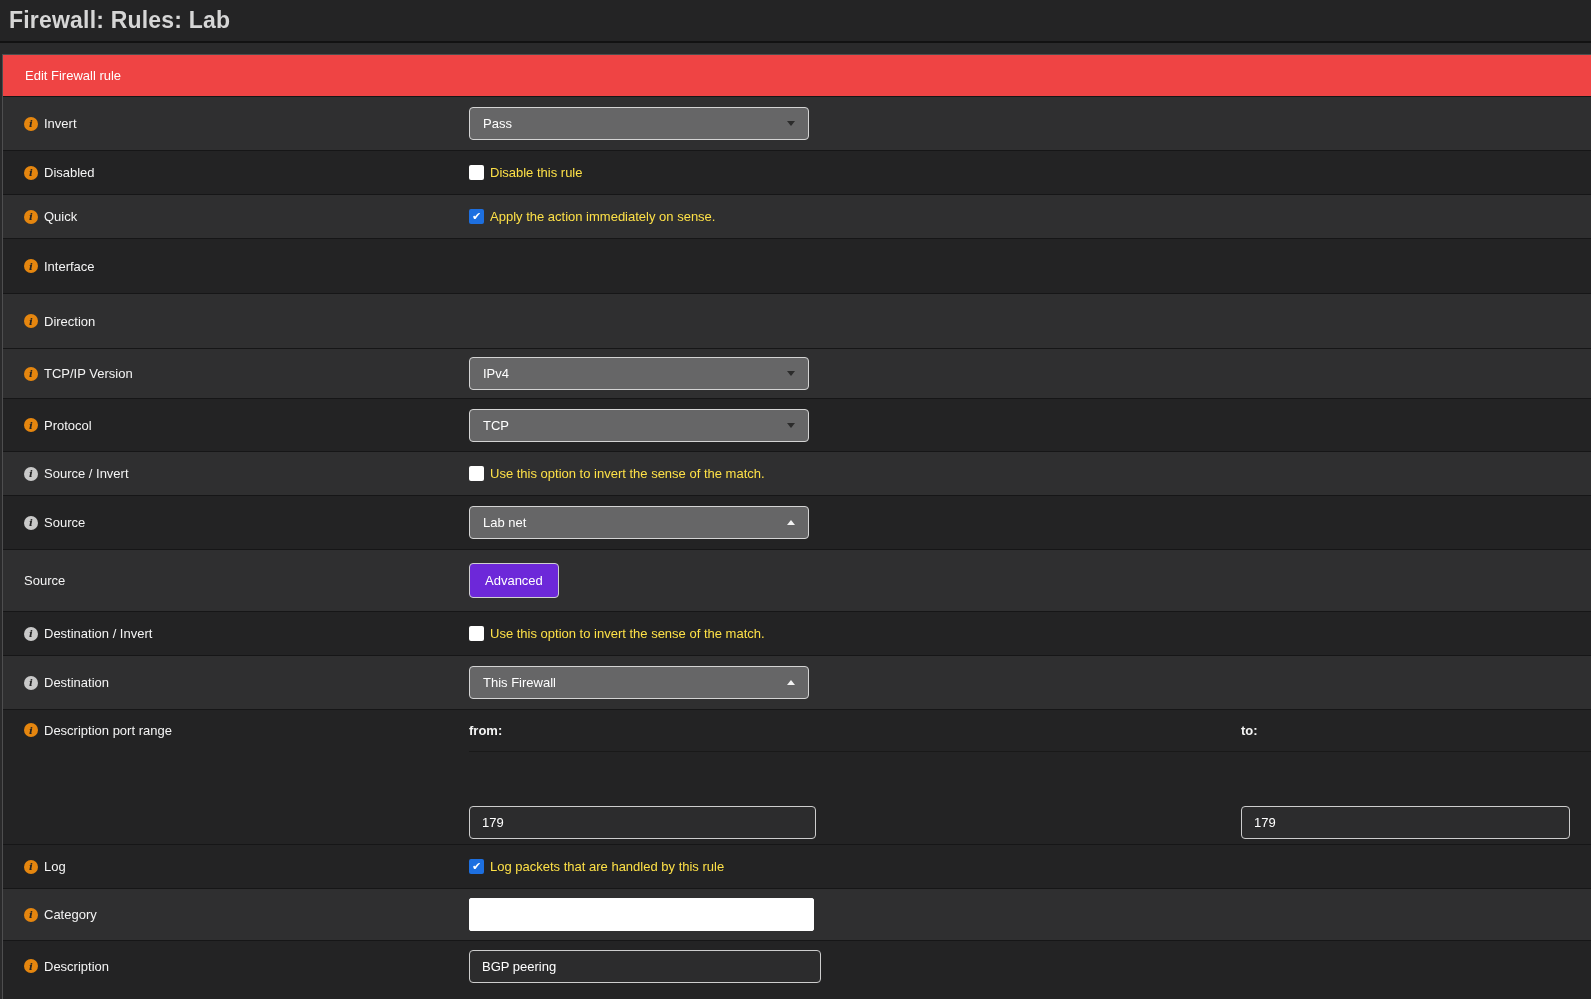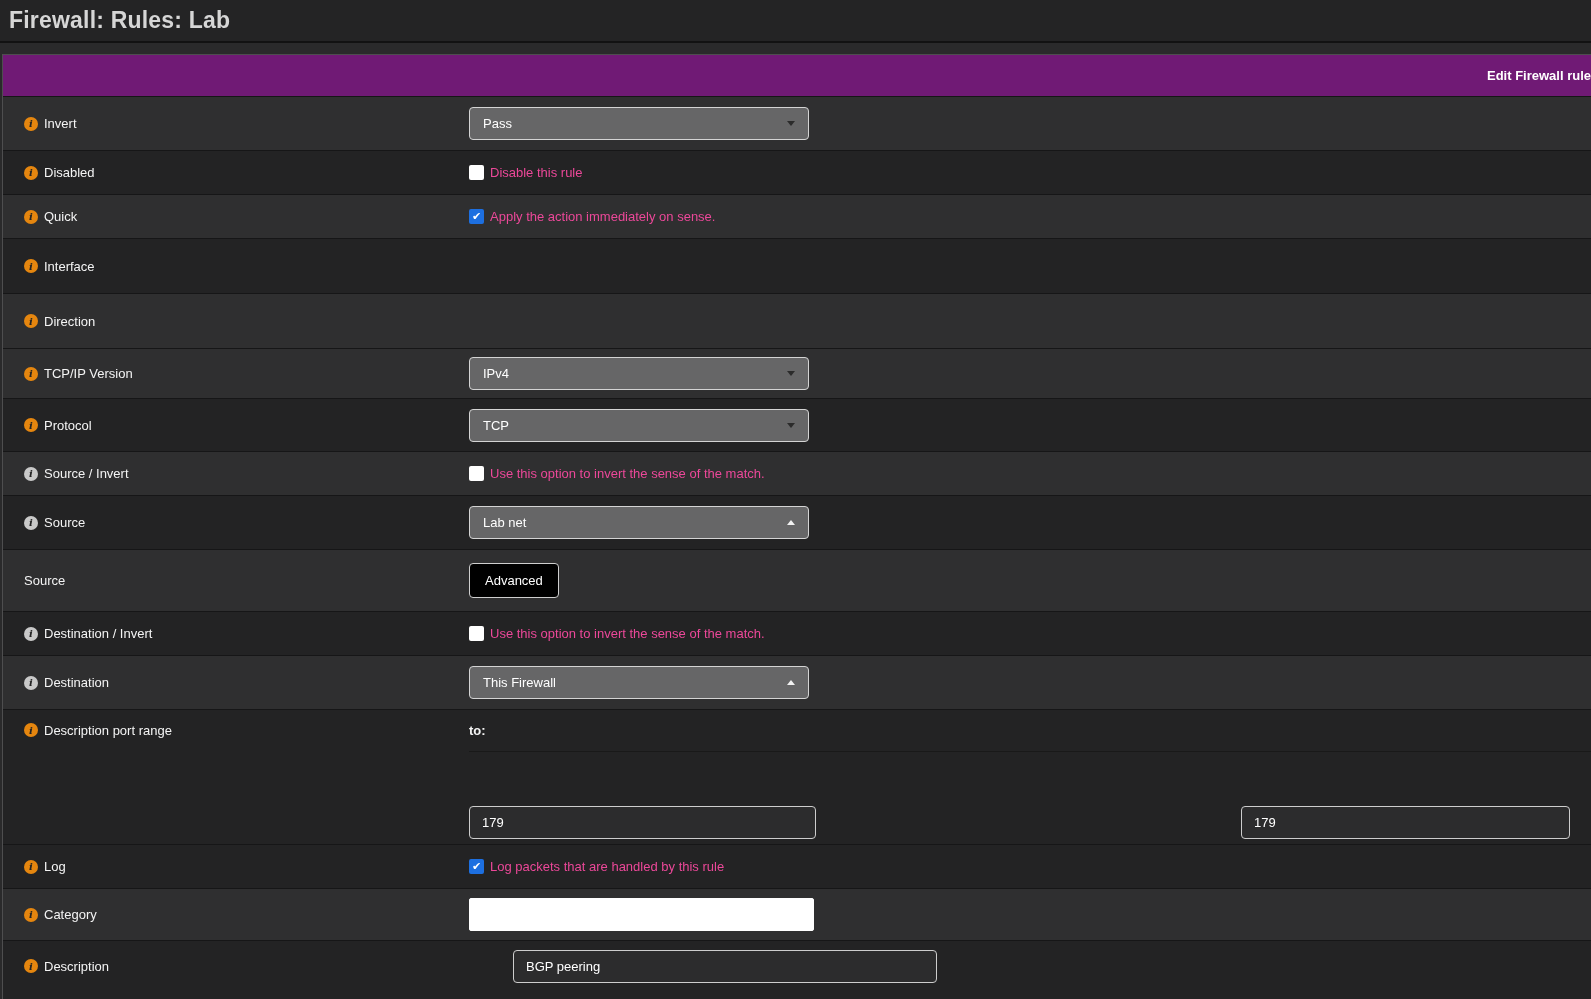--- a/index.html
+++ b/index.html
@@ -32,24 +32,23 @@
     margin:11px 0 0 2px;
     border-top:1px solid #4e4e4f;
     border-left:1px solid #4e4e4f;
     background:#232324;
   }
   .panel-header {
     height:41px;
     display:flex;
     align-items:center;
     padding-left:22px;
-    font-weight:bold;
-    color:#ffffff;
-    background:#701a75;
-    justify-content:flex-end;
+    font-weight:normal;
+    color:#ffffff;
+    background:#ef4444;
   }
 
   
   .row { display:flex; border-top:1px solid #161617; }
   .row.light { background:#2f2f30; }
   .row.dark  { background:#232324; }
   .col-label {
     flex:0 0 466px;
     display:flex;
     align-items:center;
@@ -107,51 +106,51 @@
     display:inline-flex; align-items:center; justify-content:center;
     cursor:pointer;
   }
   .checkbox.checked { background:#1d6fe0; }
   .checkbox.checked::after {
     content:"\2714";
     color:#ffffff;
     font-size:11px;
     line-height:15px;
   }
-  .cb-label { color:#ec4899; }
+  .cb-label { color:#fde047; }
 
   
   .txt {
     height:33px;
     background:#2c2c2d;
     border:1px solid #cdcdcd;
     border-radius:4px;
     color:#ffffff;
     font-size:13px;
     font-family:inherit;
     padding:0 12px;
     outline:none;
   }
   .txt-from { width:347px; }
   .txt-to   { width:100%; }
-  .txt-desc { width:424px;margin-left:44px; }
+  .txt-desc { width:352px; }
   .txt-white {
     width:345px; height:33px;
     background:#ffffff;
     border:1px solid #ffffff;
     border-radius:2px;
     padding:0 10px;
     font-size:13px; font-family:inherit;
     color:#222;
     outline:none;
   }
 
   
   .btn {
-    background:#000000;
+    background:#6d28d9;
     border:1px solid #cfcfcf;
     border-radius:4px;
     color:#ffffff;
     font-size:13px;
     font-family:inherit;
     padding:9px 15px;
     cursor:pointer;
   }
 
   
@@ -317,20 +316,23 @@
   </div>
 
   <div class="row dark top-align" style="height:135px">
     <div class="col-label">
       <span class="info-icon orange">i</span>
       <span class="lbl">Description port range</span>
     </div>
     <div class="col-widget" style="align-items:stretch">
       <div class="pr">
         <div class="pr-band b1">
+          <div class="pr-cell pr-cell-from">
+            <span class="pr-head">from:</span>
+          </div>
           <div class="pr-cell pr-cell-to">
             <span class="pr-head">to:</span>
           </div>
         </div>
         <div class="pr-band b2">
           <div class="pr-cell pr-cell-from">
             <div class="sel small">
               <span>(other)</span>
               <span class="caret-up"></span>
             </div>

